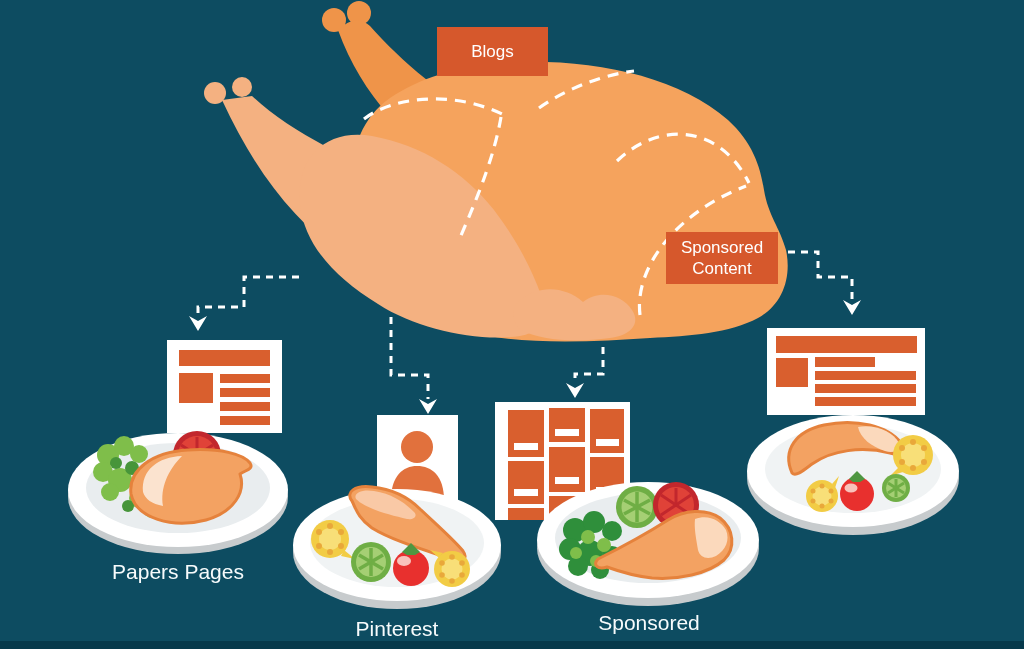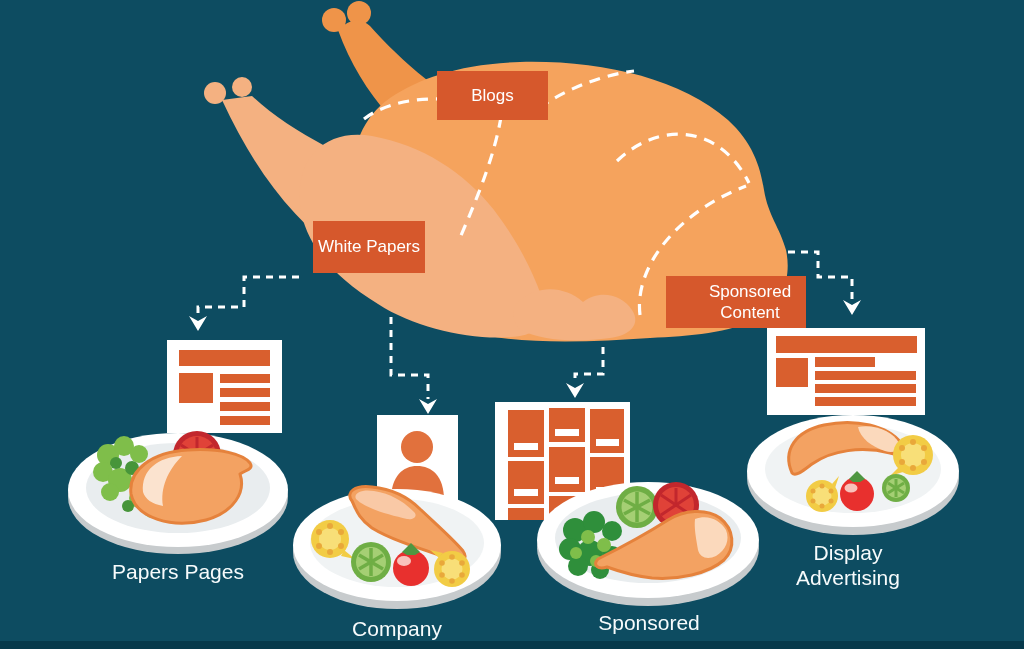--- a/index.html
+++ b/index.html
@@ -5,27 +5,27 @@
   html,body { margin:0; padding:0; background:#0D4C61; }
   .stage {
     position:relative; width:1024px; height:649px; overflow:hidden;
     background:#0D4C61;
     font-family:"Liberation Sans", sans-serif;
   }
   .stage svg { position:absolute; left:0; top:0; }
   .part-label {
     position:absolute; background:#D6582C; color:#FFFFFF;
     display:flex; align-items:center; justify-content:center;
-    text-align:center; font-size:17px; line-height:1.25;margin-top:44px;
+    text-align:center; font-size:17px; line-height:1.25;
   }
   #lbl-blogs        { left:437px; top:27px;  width:111px; height:49px; }
   #lbl-infographics { left:509px; top:113px; width:110px; height:46px; }
   #lbl-white-papers { left:313px; top:177px; width:112px; height:52px; }
   #lbl-videos       { left:582px; top:172px; width:111px; height:50px; }
-  #lbl-sponsored    { left:666px; top:232px; width:112px; height:52px;padding-left:28px; }
+  #lbl-sponsored    { left:666px; top:232px; width:112px; height:52px; }
   .caption {
     position:absolute; color:#F7FBFC; font-size:21px;
     text-align:center; line-height:1.18;
   }
   #cap-company   { left:68px;  top:560px; width:220px; }
   #cap-facebook  { left:297px; top:617px; width:200px; }
   #cap-pinterest { left:549px; top:611px; width:200px; }
   #cap-display   { left:773px; top:541px; width:150px; }
 </style>
 </head>
@@ -370,20 +370,18 @@
         <line x1="0" y1="0" x2="-8" y2="5"></line>
             <line x1="0" y1="0" x2="-8" y2="-5"></line>
       </g>
     </g>
   </g>
 
   <rect x="0" y="641" width="1024" height="8" fill="#06394B"></rect>
 </svg>
 
   <div class="part-label" id="lbl-blogs">Blogs</div>
-  <div class="part-label" id="lbl-white-papers">White Papers</div>
   <div class="part-label" id="lbl-sponsored">Sponsored Content</div>
 
   <div class="caption" id="cap-company">Papers Pages</div>
-  <div class="caption" id="cap-facebook">Company</div>
+  <div class="caption" id="cap-facebook">Pinterest</div>
   <div class="caption" id="cap-pinterest">Sponsored</div>
-  <div class="caption" id="cap-display">Display Advertising</div>
 </div>
 
 </body></html>

